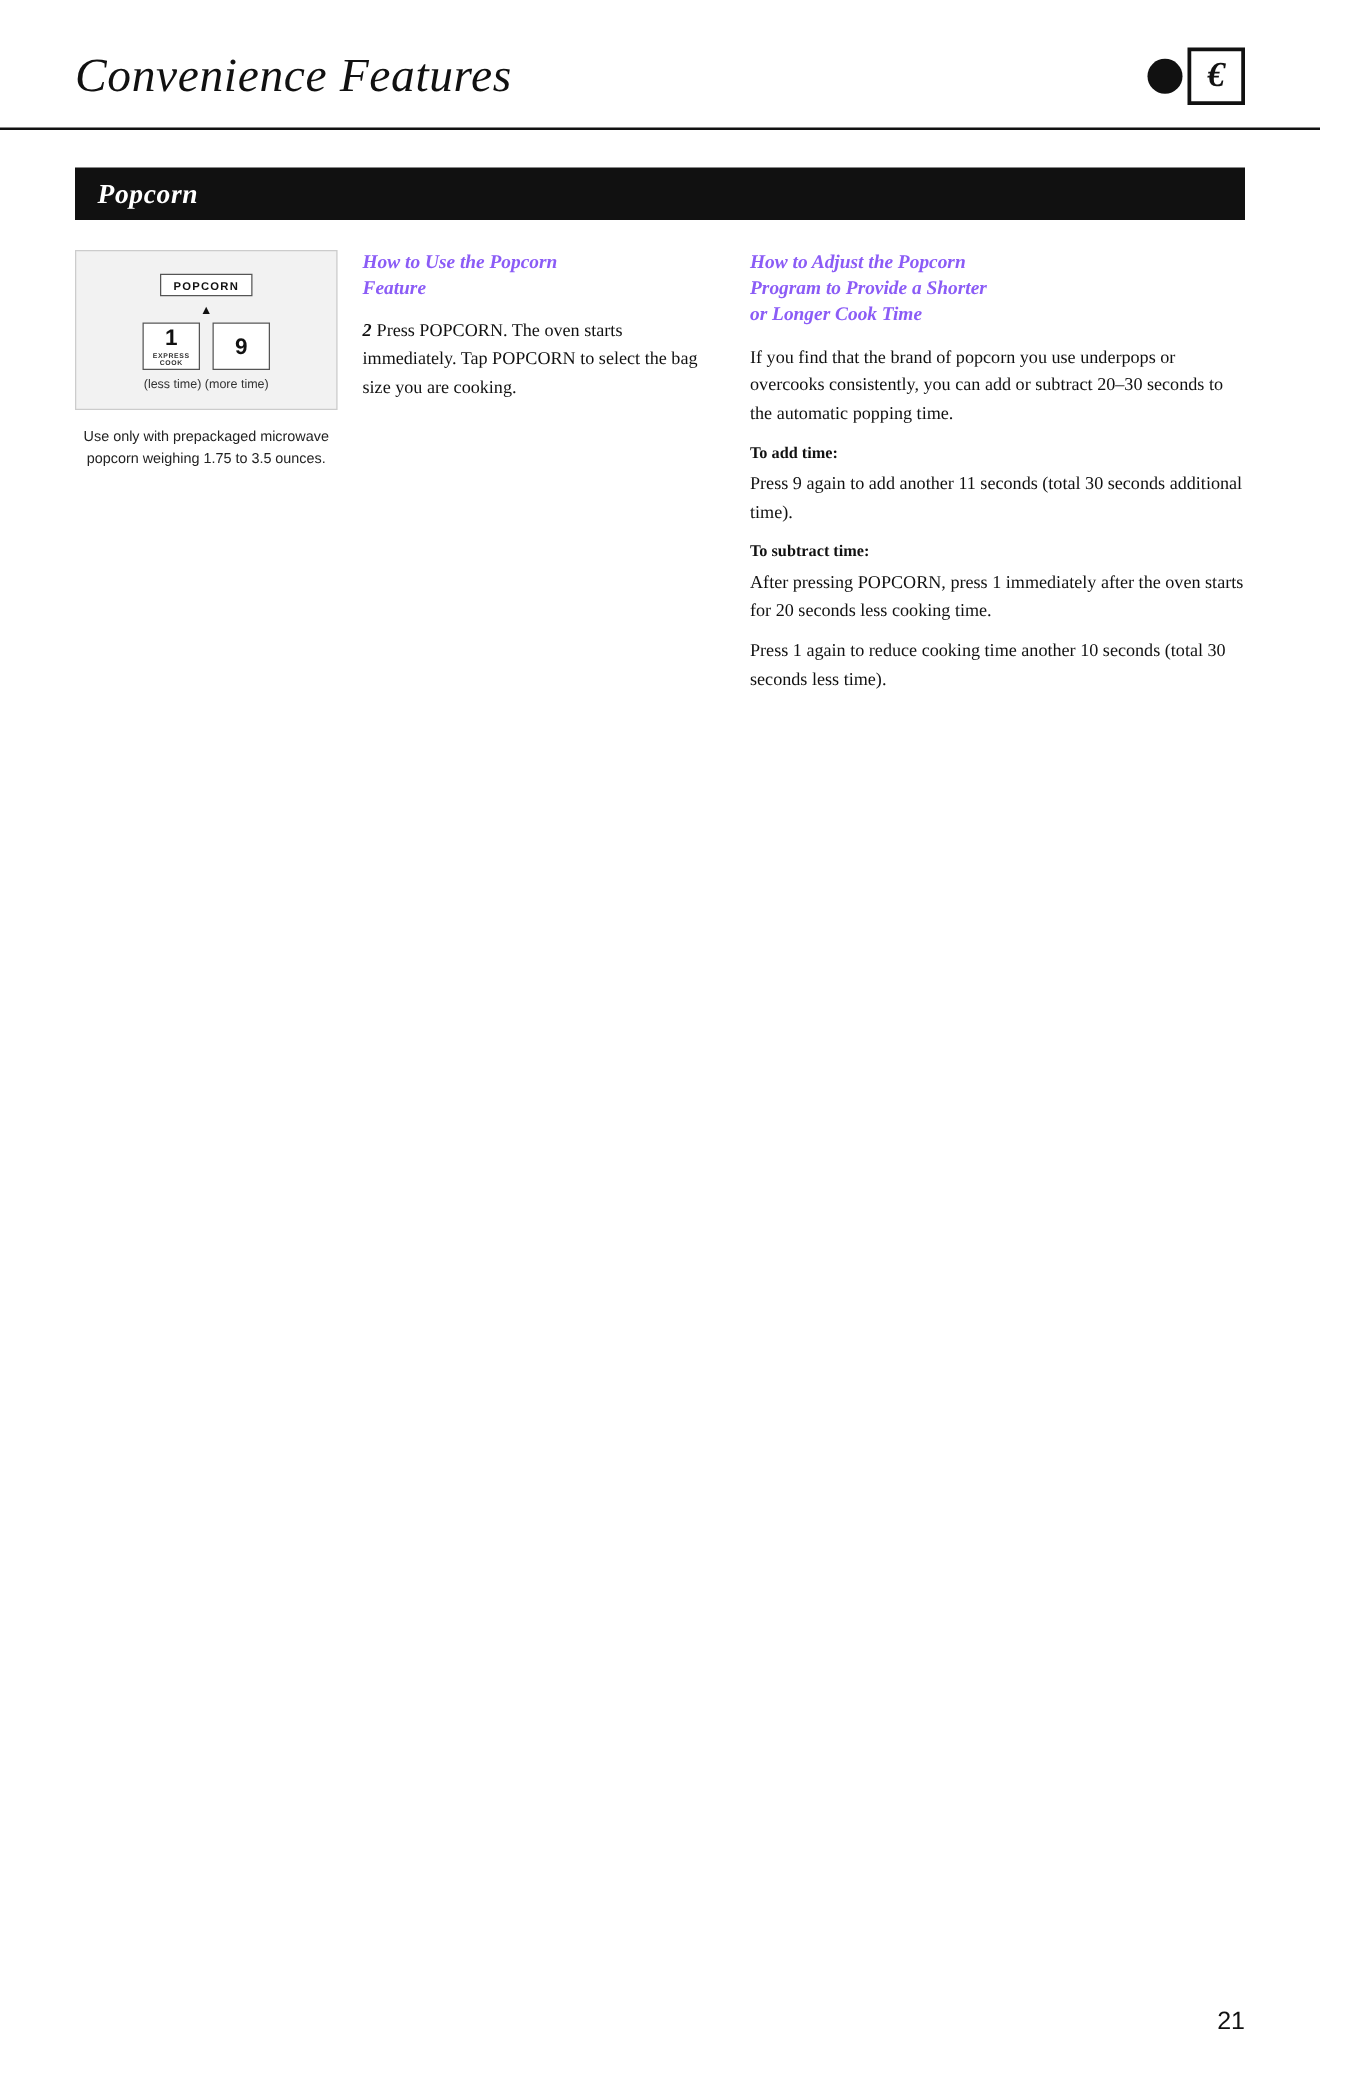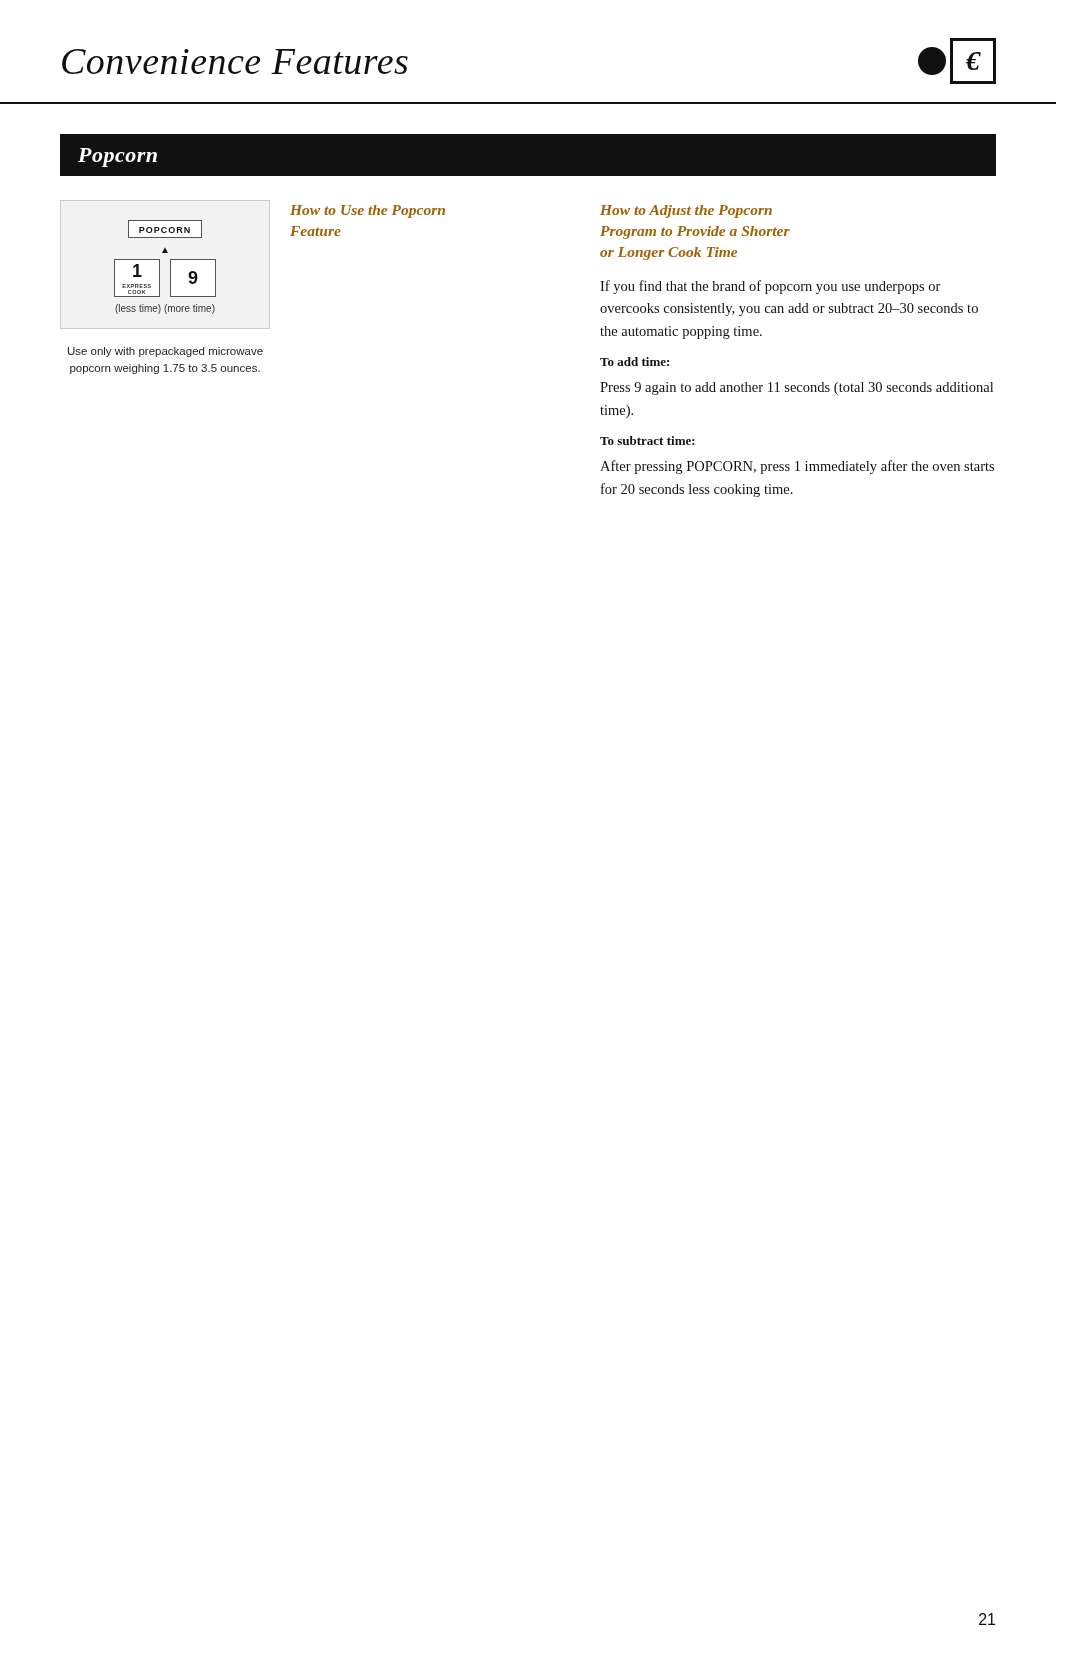--- a/index.html
+++ b/index.html
@@ -176,21 +176,21 @@
     .right-col {
       flex: 1;
     }
 
     .col-heading {
       font-style: italic;
       font-weight: bold;
       font-size: 15.5px;
       line-height: 1.35;
       margin-bottom: 12px;
-      color: #a16207;
+      color: #8b5cf6;
     }
 
     .body-text {
       font-size: 14.5px;
       line-height: 1.55;
       color: #111;
       margin-bottom: 10px;
     }
 
     .step-block {
@@ -208,21 +208,21 @@
       font-size: 13px;
       margin-top: 12px;
       margin-bottom: 6px;
     }
 
     
     .page-number {
       position: absolute;
       bottom: 40px;
       right: 60px;
-      font-size: 16px;
+      font-size: 20px;
       color: #111;
       font-family: Arial, sans-serif;
     }
   </style>
 </head>
 <body>
 
 <div class="page">
 
   <div class="header">
@@ -255,32 +255,37 @@
         <div class="btn-captions">(less time)  (more time)</div>
       </div>
       <div class="diagram-note">Use only with prepackaged microwave popcorn weighing 1.75 to 3.5 ounces.</div>
     </div>
 
     <div class="mid-col">
       <div class="col-heading">
         <span>How to Use the Popcorn</span><br>
         <span>Feature</span>
       </div>
+      <div class="step-block">
+        <span class="step-num">2</span>
+        <span class="body-text">Press POPCORN. The oven starts immediately. Tap POPCORN to select the bag size you are cooking.</span>
+      </div>
     </div>
 
     <div class="right-col">
       <div class="col-heading">
         <span>How to Adjust the Popcorn</span><br>
         <span>Program to Provide a Shorter</span><br>
         <span>or Longer Cook Time</span>
       </div>
       <p class="body-text">If you find that the brand of popcorn you use underpops or overcooks consistently, you can add or subtract 20–30 seconds to the automatic popping time.</p>
       <div class="sub-heading">To add time:</div>
       <p class="body-text">Press 9 again to add another 11 seconds (total 30 seconds additional time).</p>
       <div class="sub-heading">To subtract time:</div>
       <p class="body-text">After pressing POPCORN, press 1 immediately after the oven starts for 20 seconds less cooking time.</p>
+      <p class="body-text">Press 1 again to reduce cooking time another 10 seconds (total 30 seconds less time).</p>
     </div>
 
   </div>
 
   <div class="page-number">21</div>
 
 </div>
 
 </body></html>

